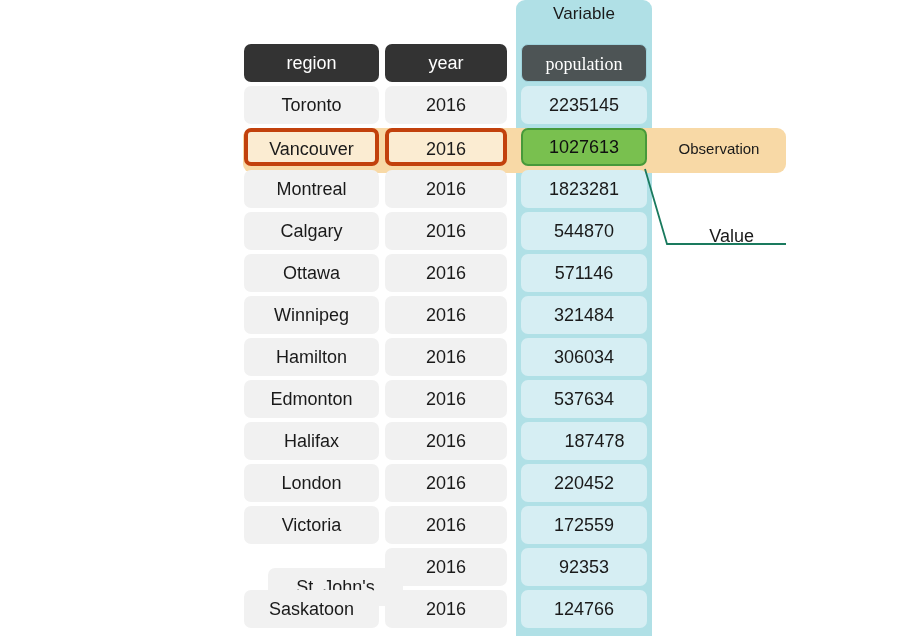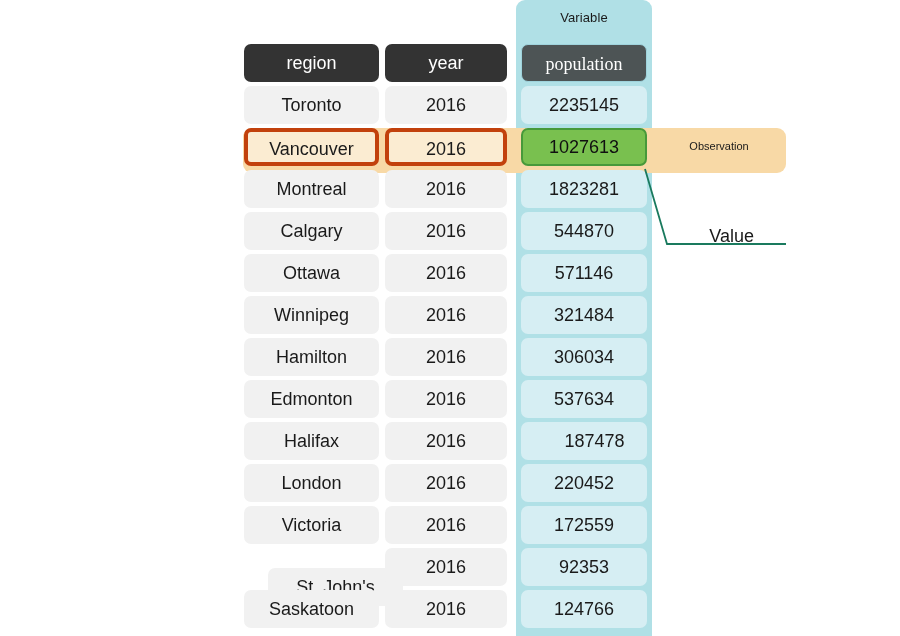--- a/index.html
+++ b/index.html
@@ -27,45 +27,45 @@
     top: 0px;
     width: 136px;
     height: 640px;
     background: #b0e0e6;
     border-radius: 9px 9px 0 0;
     z-index: 1;
   }
   .variable-band-label {
     position: absolute;
     left: 0;
-    top: 10px;
+    top: 4px;
     width: 136px;
     text-align: center;
-    font-size: 13px;
+    font-size: 17px;
     color: #1a1a1a;
     letter-spacing: .1px;
   }
 
   .observation-band {
     position: absolute;
     left: 243px;
     top: 128px;
     width: 543px;
     height: 45px;
     background: #f8d9a6;
     border-radius: 9px;
     z-index: 2;
   }
   .observation-band-label {
     position: absolute;
     left: 652px;
     top: 140px;
     width: 134px;
     text-align: center;
-    font-size: 11px;
+    font-size: 15px;
     color: #1a1a1a;
     z-index: 6;
   }
 
   
   .table {
     position: absolute;
     left: 0;
     top: 0;
     z-index: 3;

